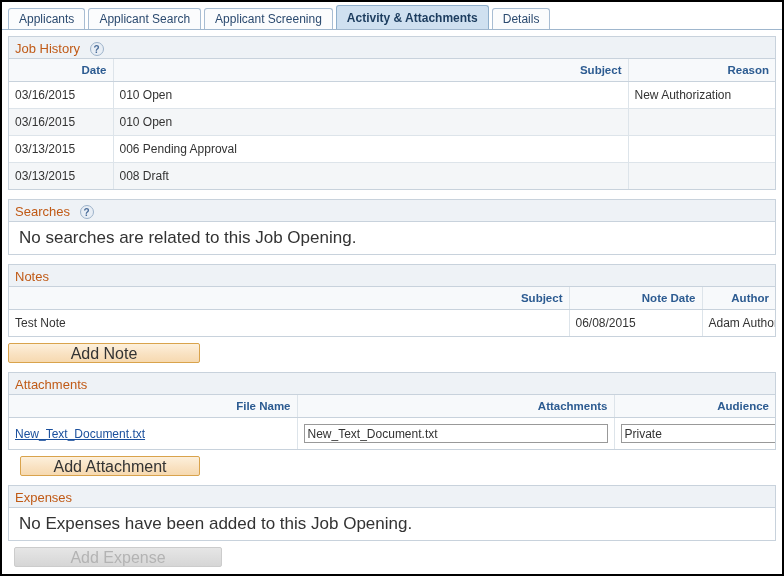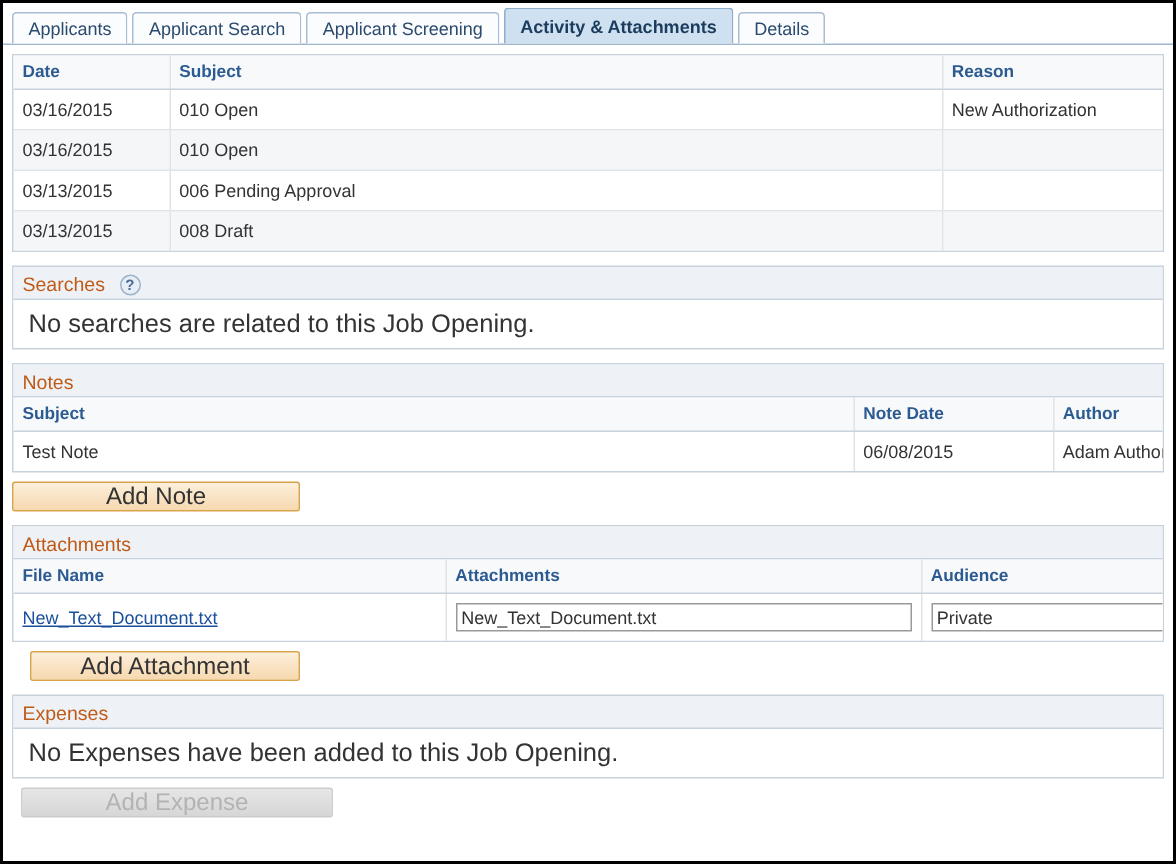--- a/index.html
+++ b/index.html
@@ -107,21 +107,21 @@
   }
 
   
   table.grid {
     width: 100%;
     border-collapse: collapse;
     table-layout: fixed;
     font-size: 12px;
   }
   table.grid th {
-    text-align: left;
+    text-align: right;
     font-size: 11.5px;
     font-weight: bold;
     color: #2c5b91;
     background: #f7f9fb;
     padding: 5px 6px;
     border-bottom: 1px solid #c8d2dc;
     border-right: 1px solid #dde4ea;
     white-space: nowrap;
   }
   table.grid th:last-child { border-right: none; }
@@ -192,20 +192,24 @@
 </head>
 <body>
 
 <div class="page">
 
   <div class="tabstrip">
     <div class="tab">Applicants</div><div class="tab">Applicant Search</div><div class="tab">Applicant Screening</div><div class="tab active">Activity &amp; Attachments</div><div class="tab">Details</div>
   </div>
 
   <div class="group">
+    <div class="group-hdr">
+      <span class="ttl">Job History</span>
+      <span class="help-icon">?</span>
+    </div>
     <table class="grid">
       <colgroup>
           <col style="width:104px">
           <col style="width:515px">
           <col>
         </colgroup>
       <thead>
         <tr>
           <th>Date</th>
           <th>Subject</th>

